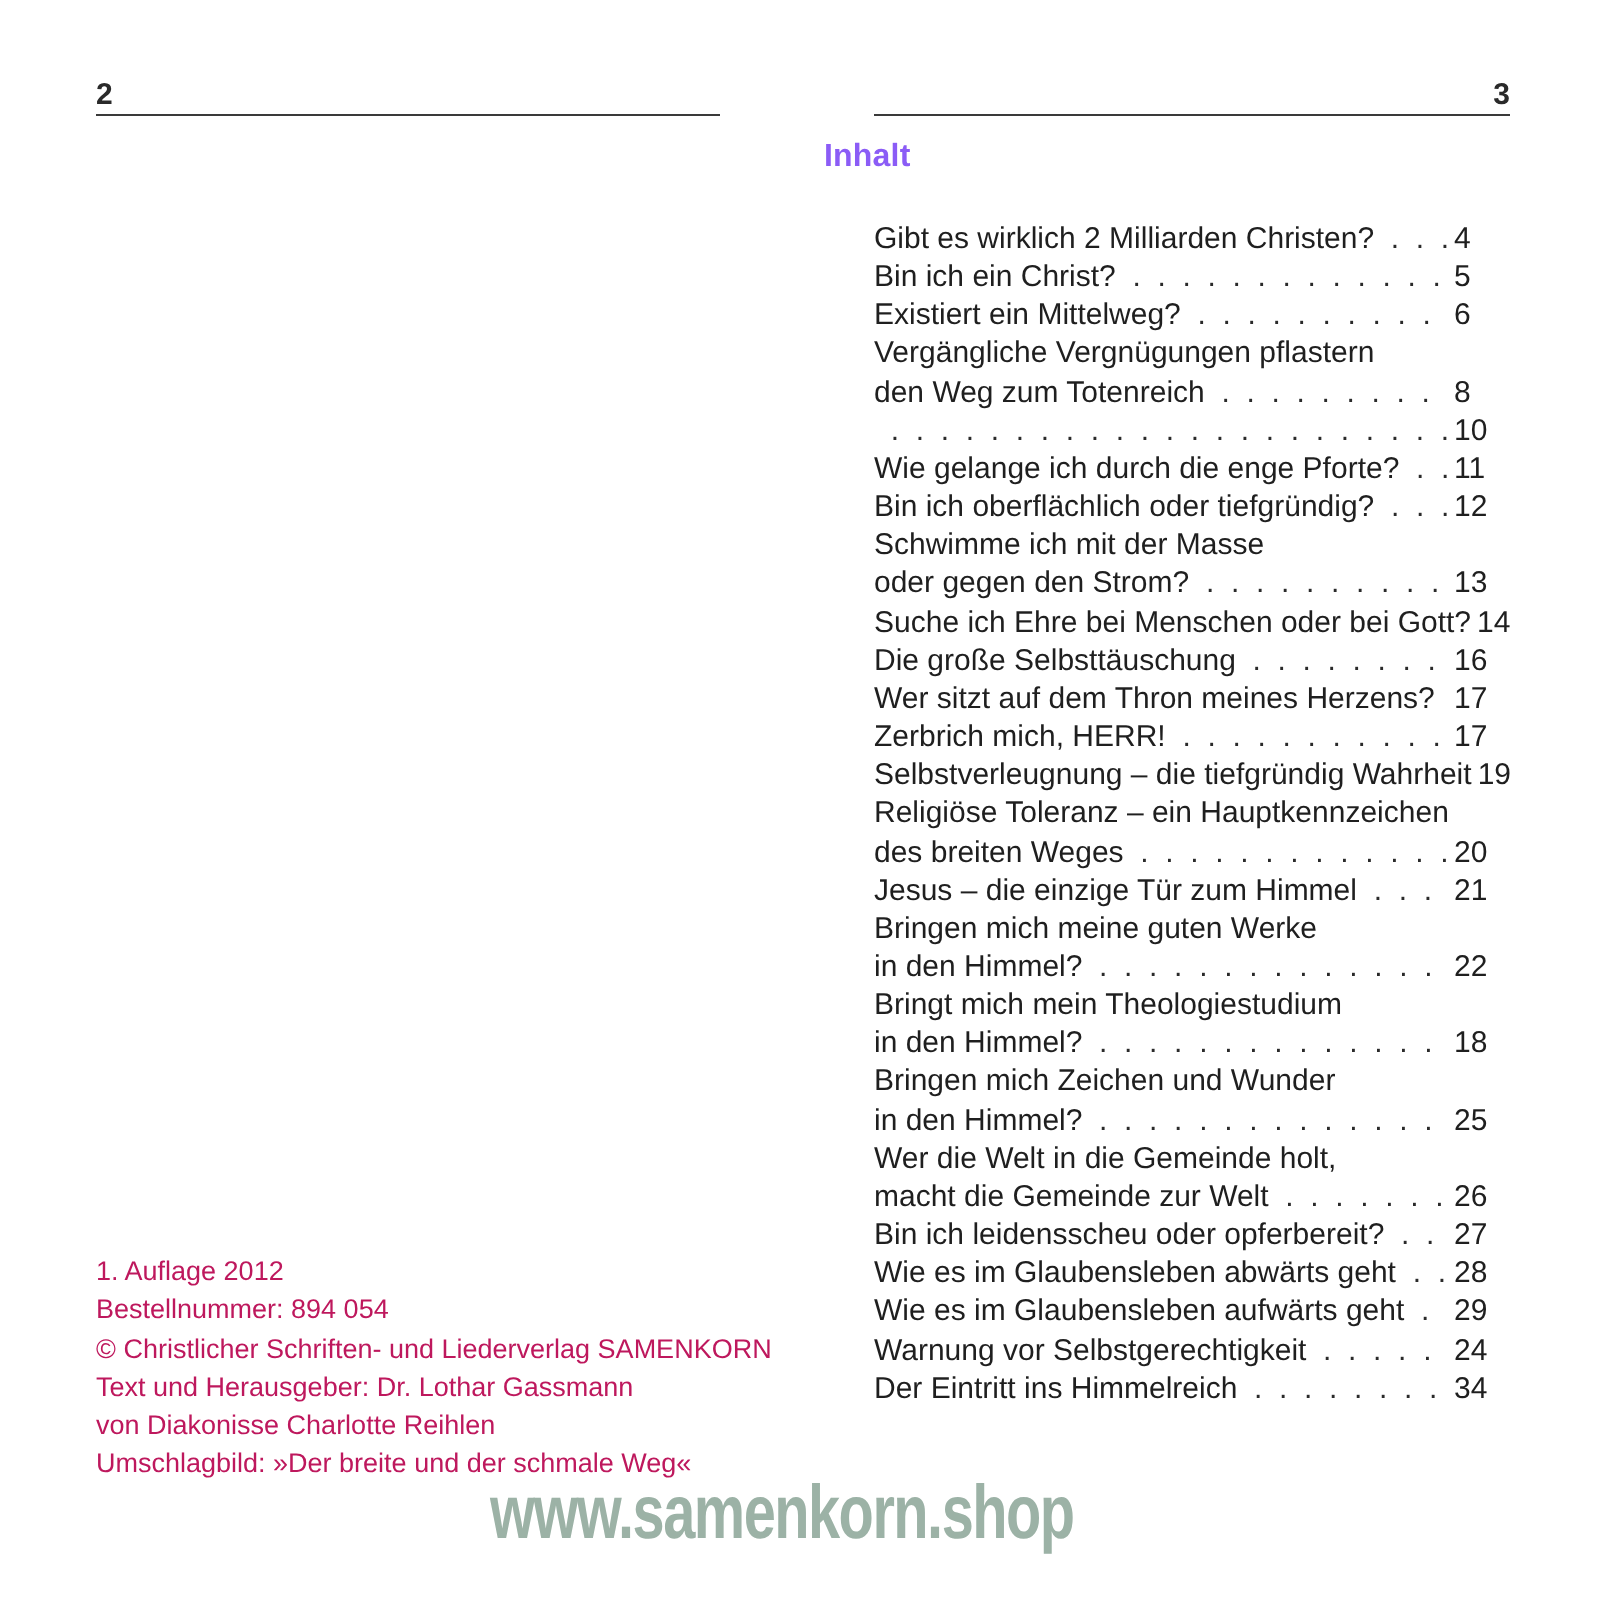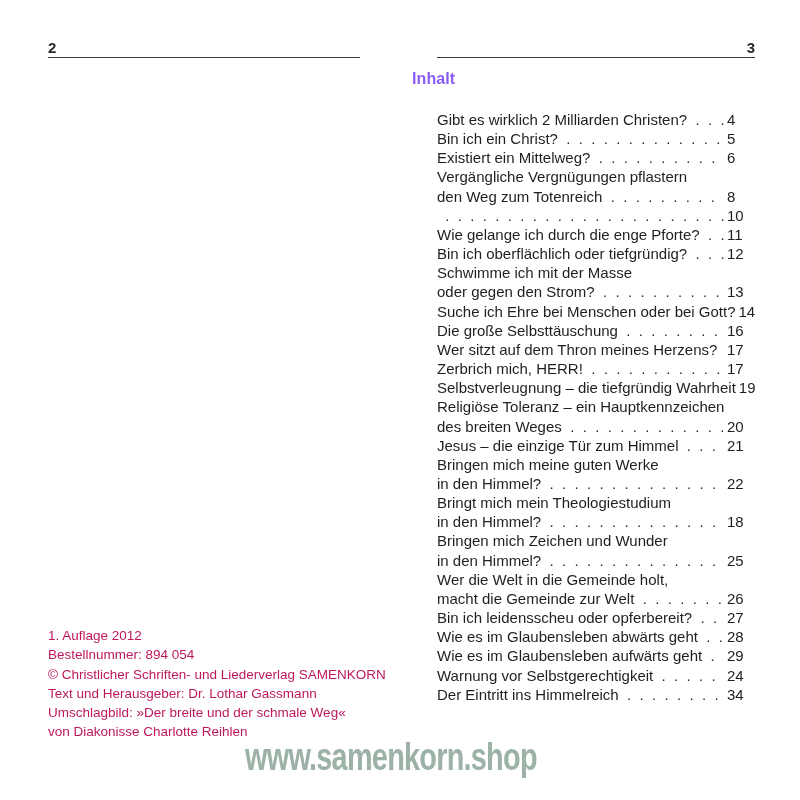--- a/index.html
+++ b/index.html
@@ -98,22 +98,22 @@
 
   <div class="page-left">
     <div class="pagehead left">
       <span>2</span>
     </div>
     <div class="colophon">
         <div>1. Auflage 2012</div>
         <div>Bestellnummer: 894 054</div>
         <div>© Christlicher Schriften- und Liederverlag SAMENKORN</div>
         <div>Text und Herausgeber: Dr. Lothar Gassmann</div>
+        <div>von Diakonisse Charlotte Reihlen</div>
         <div>Umschlagbild: »Der breite und der schmale Weg«</div>
-        <div>von Diakonisse Charlotte Reihlen</div>
       </div>
   </div>
 
   <div class="page-right">
     <div class="pagehead right">
       <span>3</span>
     </div>
     <h2 class="heading">Inhalt</h2>
     <div class="toc">
         <div class="toc-row">

